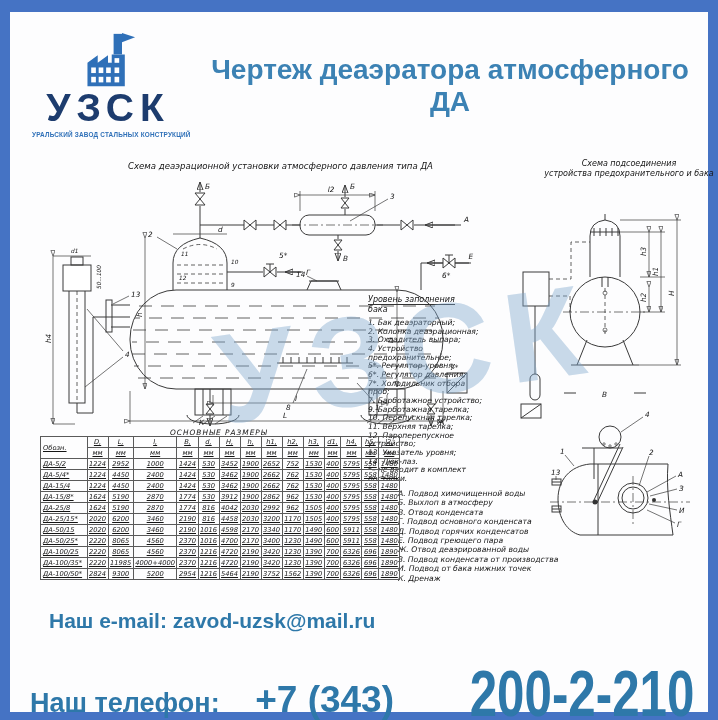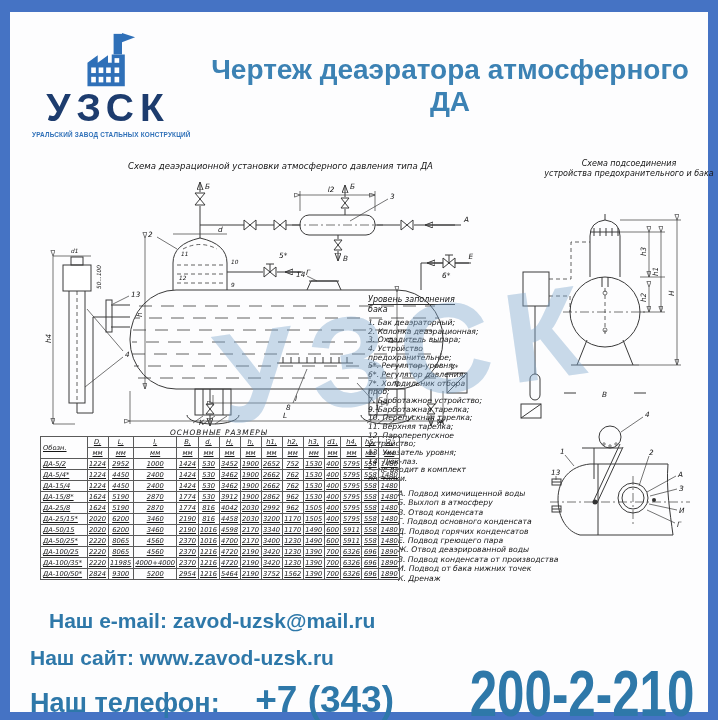--- a/index.html
+++ b/index.html
@@ -631,22 +631,18 @@
         </tr>
       </tbody>
     </table>
 
   <div class="watermark">УЗСК</div>
 
   <div class="contact email-line">
     <span>Наш e-mail:</span>
     <span>zavod-uzsk@mail.ru</span>
   </div>
-  <div class="contact site-line">
-    <span>Наш сайт:</span>
-    <span>www.zavod-uzsk.ru</span>
-  </div>
   <div class="contact phone-line">
     <span class="phone-label">Наш телефон:</span>
     <span class="phone-prefix">+7 (343)</span>
     <span class="phone-number">200-2-210</span>
   </div>
 </div>
 
 </body></html>

